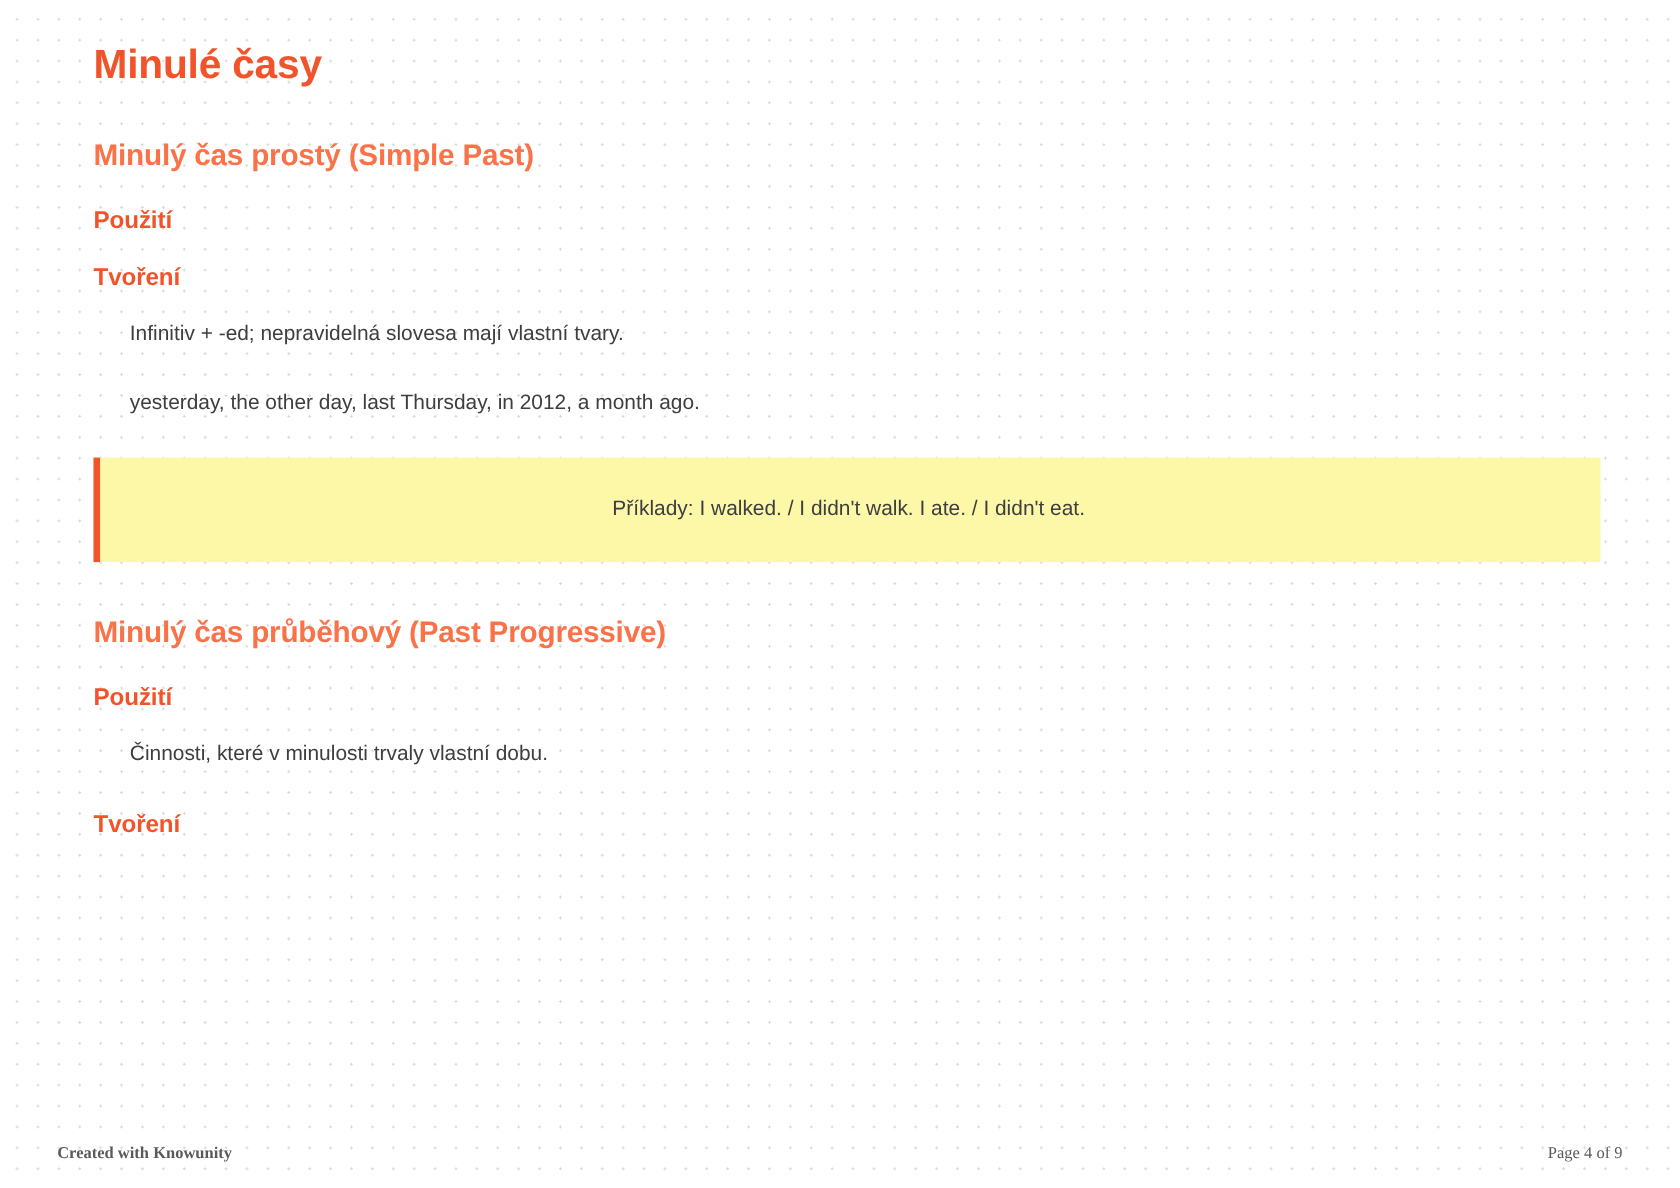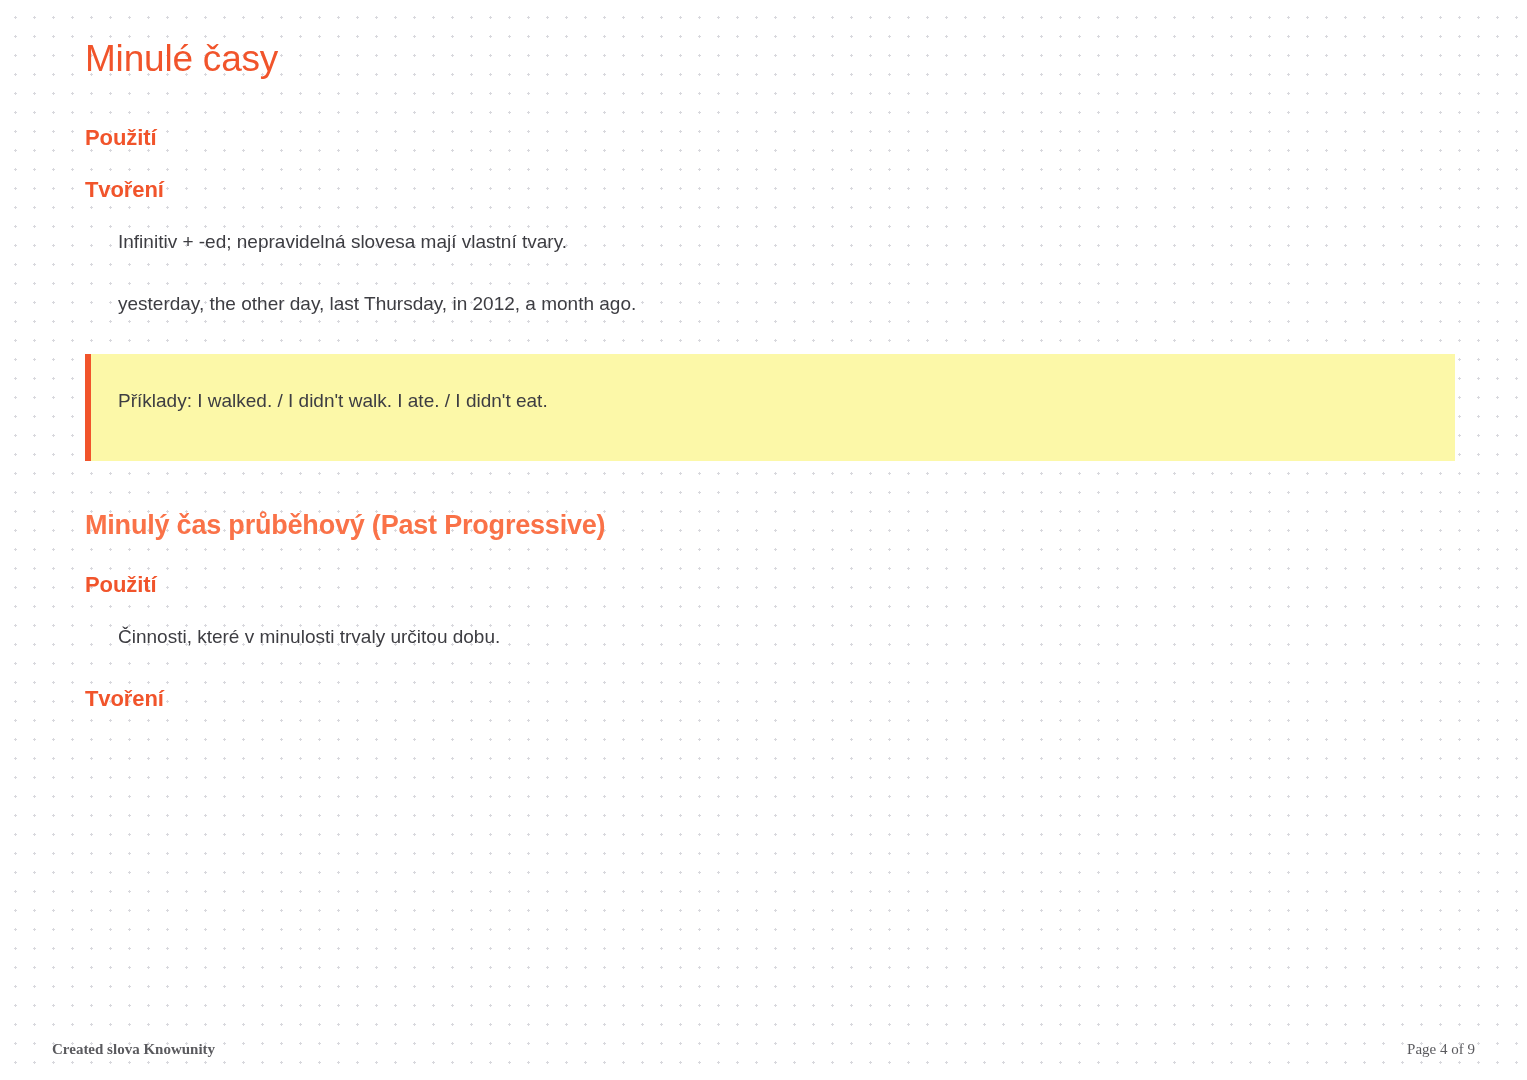--- a/index.html
+++ b/index.html
@@ -27,21 +27,21 @@
 
   .content {
     position: absolute;
     left: 85px;
     top: 38px;
     right: 60px;
   }
 
   .doc-title {
     font-size: 37px;
-    font-weight: normal;
+    font-weight: bold;
     color: #f1542b;
     letter-spacing: -0.2px;
     margin: 0 0 44px 0;
     line-height: 1.15;
   }
 
   .section-title {
     font-size: 27px;
     font-weight: bold;
     color: #fa7248;
@@ -67,23 +67,24 @@
     color: #3d3d42;
     margin: 0 0 36px 33px;
     line-height: 1.4;
     font-weight: 400;
   }
 
   .callout {
     position: relative;
     background: #fcf8a8;
     margin: 0 0 0 0;
-    padding: 34px 30px 47px 33px;
+    padding: 34px 30px 34px 33px;
     width: 1370px;
     box-sizing: border-box;
+    text-align: center;
   }
   .callout .bar {
     position: absolute;
     left: 0;
     top: 0;
     bottom: 0;
     width: 6px;
     background: #f1542b;
   }
   .callout-text {
@@ -114,39 +115,40 @@
   }
 </style>
 </head>
 <body>
 
 <div class="page">
   <div class="content">
 
     <h1 class="doc-title">Minulé časy</h1>
 
+    <h2 class="section-title">Minulý čas prostý (Simple Past)</h2>
 
     <div class="sub-label">Použití</div>
 
     <div class="sub-label">Tvoření</div>
     <p class="body-text">Infinitiv + -ed; nepravidelná slovesa mají vlastní tvary.</p>
 
     <p class="body-text">yesterday, the other day, last Thursday, in 2012, a month ago.</p>
 
     <div class="callout">
       <div class="bar"></div>
       <div class="callout-text">Příklady: I walked. / I didn't walk. I ate. / I didn't eat.</div>
     </div>
 
     <h2 class="section-title second">Minulý čas průběhový (Past Progressive)</h2>
 
     <div class="sub-label">Použití</div>
-    <p class="body-text">Činnosti, které v minulosti trvaly určitou dobu.</p>
+    <p class="body-text">Činnosti, které v minulosti trvaly vlastní dobu.</p>
 
     <div class="sub-label">Tvoření</div>
 
   </div>
 
   <div class="footer">
-    <div class="footer-left">Created slova Knowunity</div>
+    <div class="footer-left">Created with Knowunity</div>
     <div class="footer-right">Page 4 of 9</div>
   </div>
 </div>
 
 </body></html>

